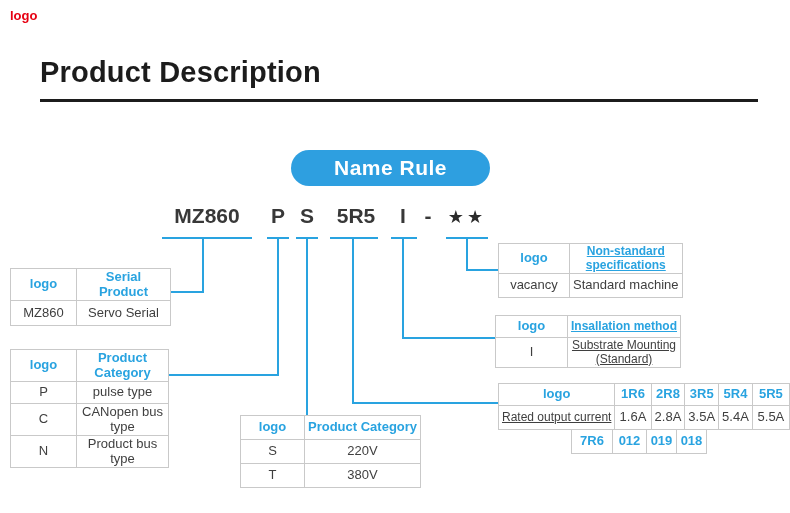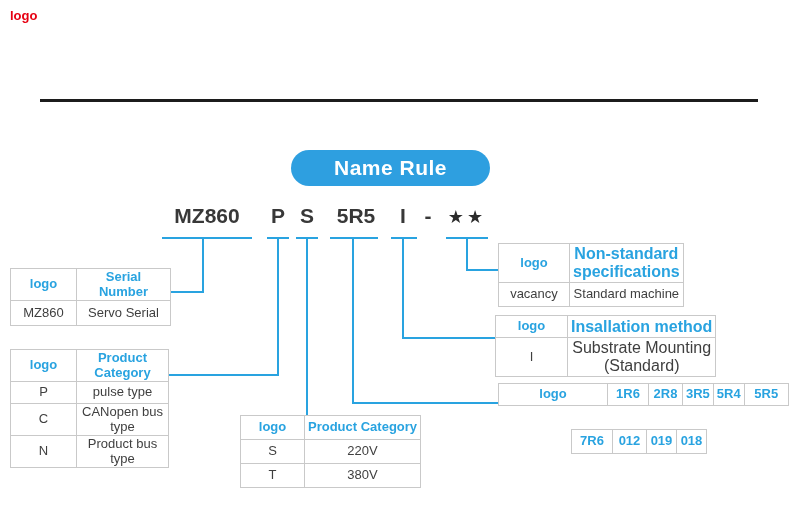--- a/index.html
+++ b/index.html
@@ -19,29 +19,30 @@
   .tok.star{font-size:18px;letter-spacing:3px;color:#2b2b2b;top:206px;}
 
   .hline,.vline{position:absolute;background:var(--accent,#29a3e0);}
   .hline{height:2px;}
   .vline{width:2px;}
 
   .tbl{position:absolute;border-collapse:collapse;font-size:13px;color:var(--text-dark,#3f3f3f);background:#fff;table-layout:fixed;}
   .tbl td{border:1px solid var(--border-color,#c9c9c9);text-align:center;vertical-align:middle;padding:1px 3px;line-height:1.12;}
   .tbl .h{color:var(--accent,#29a3e0);font-weight:700;}
   .nw{white-space:nowrap;}
-  .small{font-size:16px;}
+  .small{font-size:12px;text-decoration:underline;}
 </style>
 </head>
 <body>
 
 <div class="canvas">
 
   <div class="watermark">logo</div>
 
+  <h1 class="title">Product Description</h1>
   <div class="title-rule"></div>
 
   <div class="pill">Name Rule</div>
 
   <span class="tok" style="left:207px">MZ860</span>
   <span class="tok" style="left:278px">P</span>
   <span class="tok" style="left:307px">S</span>
   <span class="tok" style="left:356px">5R5</span>
   <span class="tok" style="left:403px">I</span>
   <span class="tok" style="left:428px">-</span>
@@ -72,21 +73,21 @@
   <div class="hline" style="left:466px;top:269px;width:33px"></div>
 
   <table class="tbl" style="left:10px;top:268px">
     <colgroup>
         <col style="width:66px">
         <col style="width:94px">
       </colgroup>
     <tbody>
         <tr style="height:25px">
       <td class="h">logo</td>
-      <td class="h">Serial Number</td>
+      <td class="h">Serial Product</td>
     </tr>
     <tr style="height:25px">
       <td>MZ860</td>
       <td>Servo Serial</td>
     </tr>
   </tbody>
     </table>
 
   <table class="tbl" style="left:10px;top:349px">
     <colgroup>
@@ -179,20 +180,28 @@
     </colgroup>
     <tbody>
         <tr style="height:22px">
       <td class="h">logo</td>
       <td class="h">1R6</td>
       <td class="h">2R8</td>
       <td class="h">3R5</td>
       <td class="h">5R4</td>
       <td class="h">5R5</td>
     </tr>
+    <tr style="height:24px">
+      <td class="small nw">Rated output current</td>
+      <td>1.6A</td>
+      <td>2.8A</td>
+      <td>3.5A</td>
+      <td>5.4A</td>
+      <td>5.5A</td>
+    </tr>
   </tbody>
     </table>
 
   <table class="tbl" style="left:571px;top:429px">
     <colgroup>
       <col style="width:41px">
         <col style="width:34px">
         <col style="width:30px">
         <col style="width:30px">
     </colgroup>

